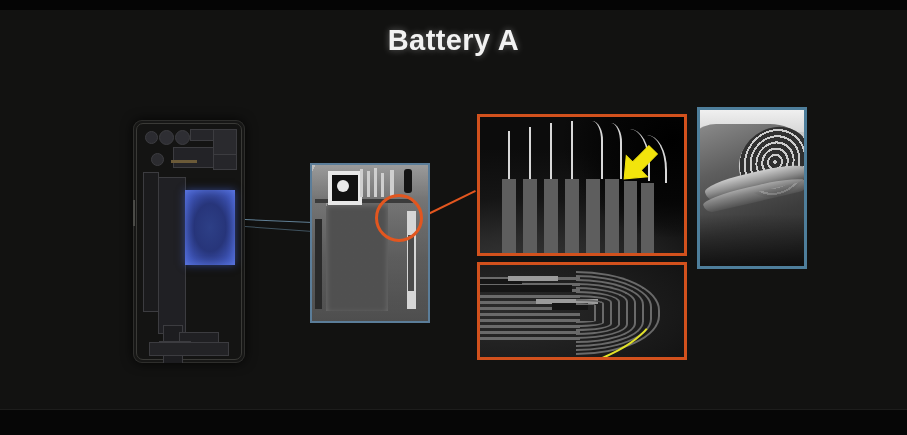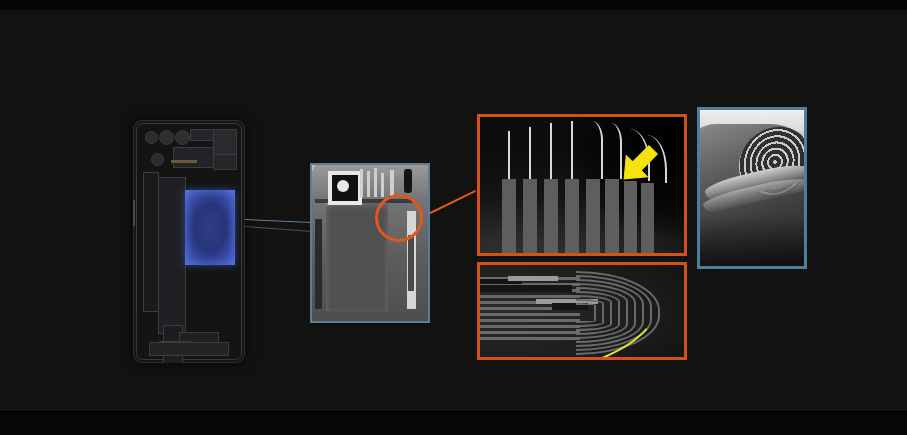--- a/index.html
+++ b/index.html
@@ -237,20 +237,21 @@
     background: linear-gradient(180deg, rgba(0,0,0,0) 0%, rgba(0,0,0,0.65) 100%);
   }
 </style>
 </head>
 <body>
 
 <div id="slide">
 
   <div class="band-top"></div>
 
+  <div id="title">Battery A</div>
 
   <div id="phone">
     <div class="frame"></div>
     <div class="pc cam1"></div>
     <div class="pc cam2"></div>
     <div class="pc cam3"></div>
     <div class="pc topchip"></div>
     <div class="pc modchip"></div>
     <div class="pc modchip2"></div>
     <div class="pc speaker"></div>

